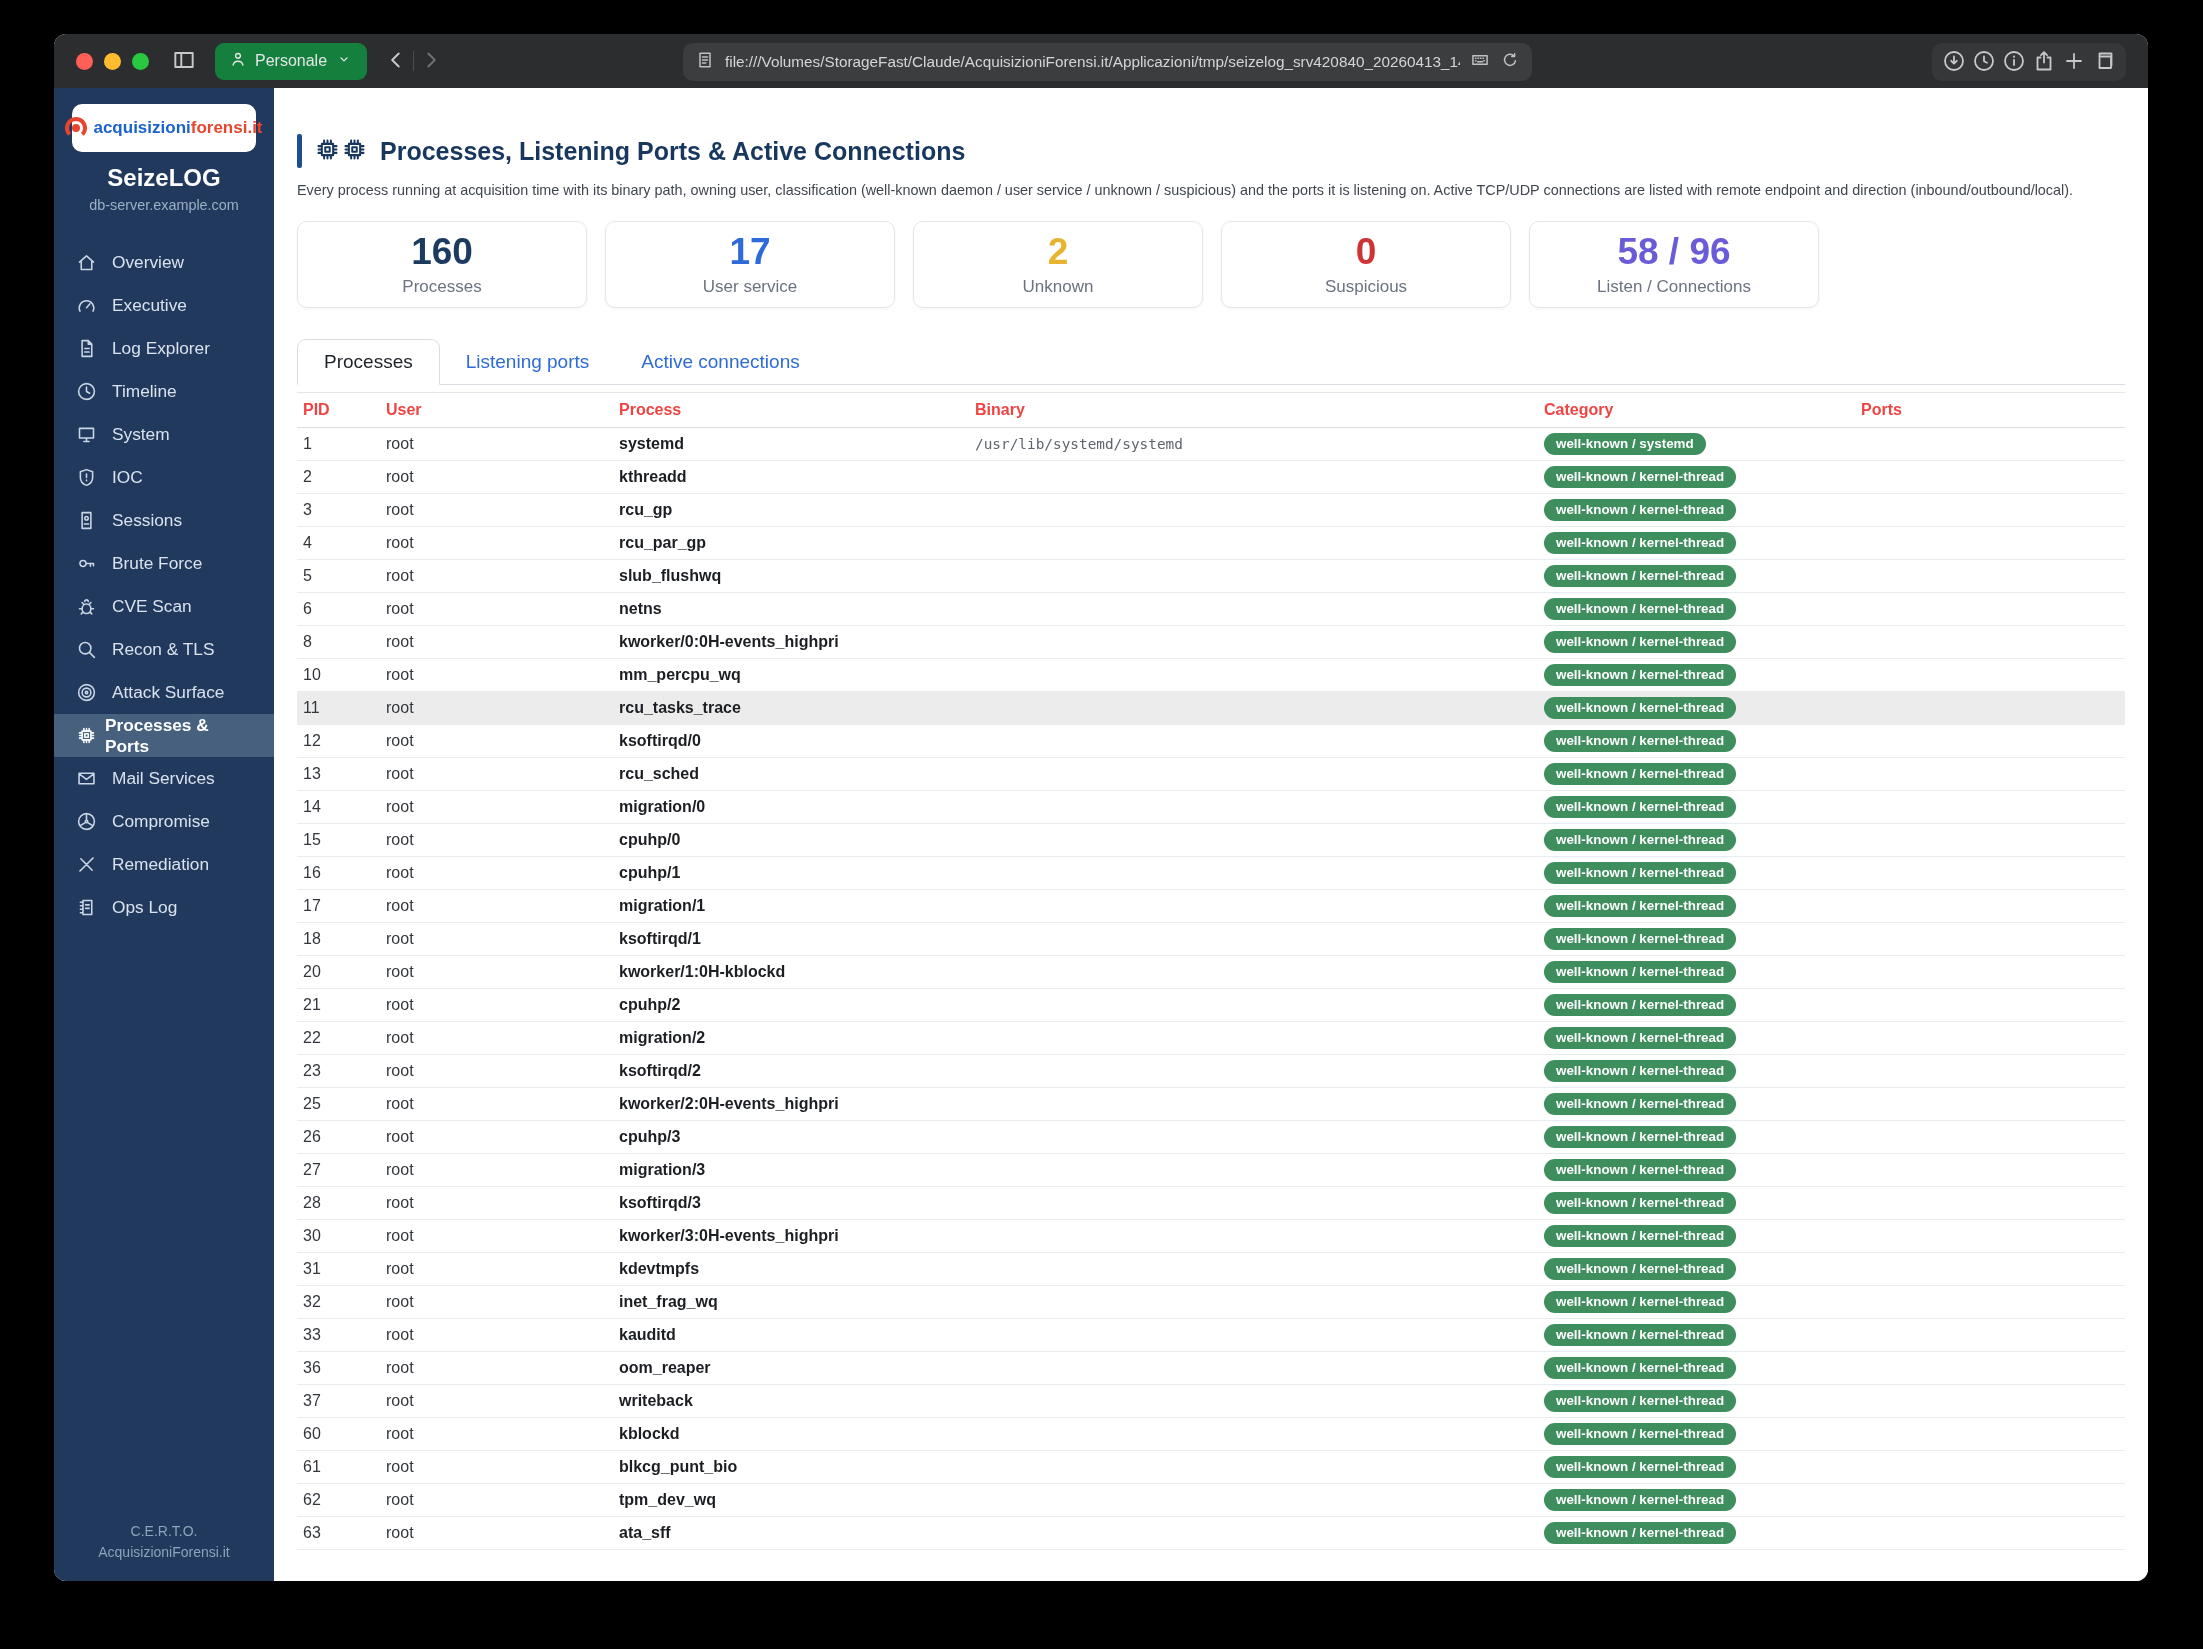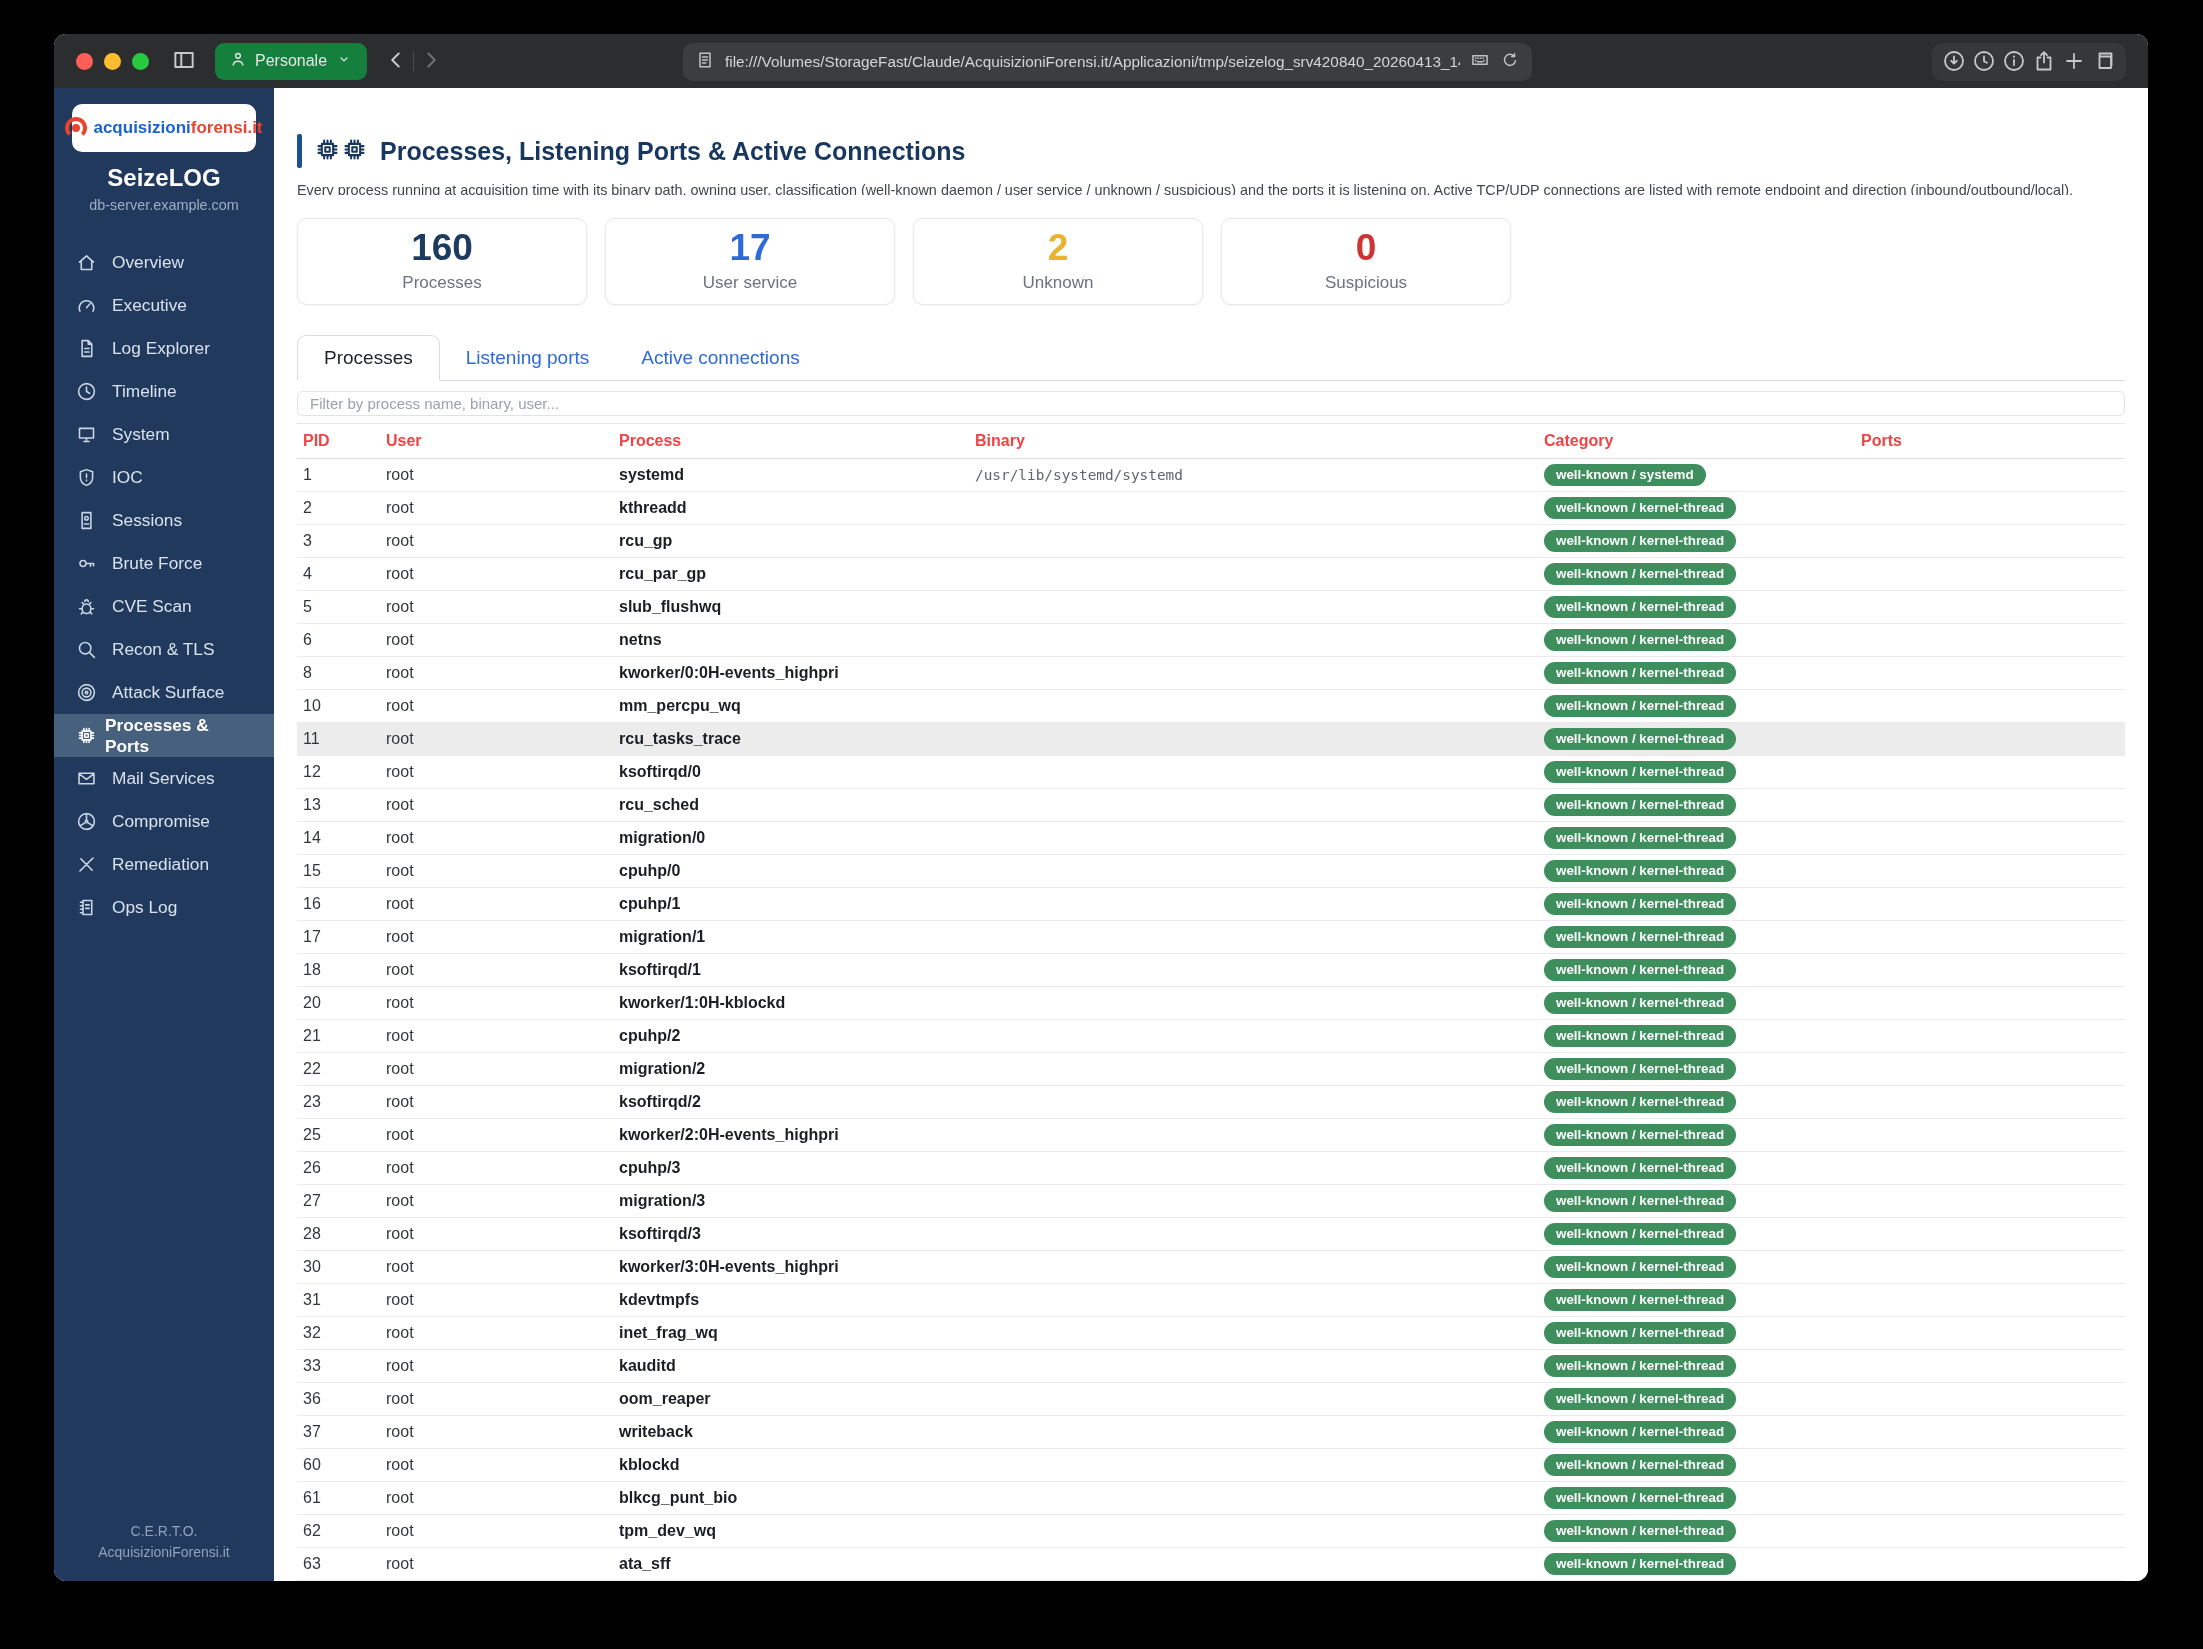--- a/index.html
+++ b/index.html
@@ -307,29 +307,32 @@
               <div class="stat-label">User service</div>
             </div>
             <div class="stat-card">
               <div class="stat-value" style="color: rgb(232, 180, 48);">2</div>
               <div class="stat-label">Unknown</div>
             </div>
             <div class="stat-card">
               <div class="stat-value" style="color: rgb(207, 52, 52);">0</div>
               <div class="stat-label">Suspicious</div>
             </div>
+            <div class="stat-card">
+              <div class="stat-value" style="color: rgb(106, 91, 216);">58 / 96</div>
+              <div class="stat-label">Listen / Connections</div>
+            </div>
           </div>
 
         <div class="tabs" id="tabs">
             <button class="tab active">Processes</button>
             <button class="tab">Listening ports</button>
             <button class="tab">Active connections</button>
           </div>
 
-        <input class="filter-input" type="text" placeholder="Filter by process name, binary, user..." style="">
 
         <div class="table" id="table">
             <div class="tr head">
               <div class="th col-pid">PID</div>
               <div class="th col-user">User</div>
               <div class="th col-process">Process</div>
               <div class="th col-binary">Binary</div>
               <div class="th col-category">Category</div>
               <div class="th col-ports">Ports</div>
             </div>

